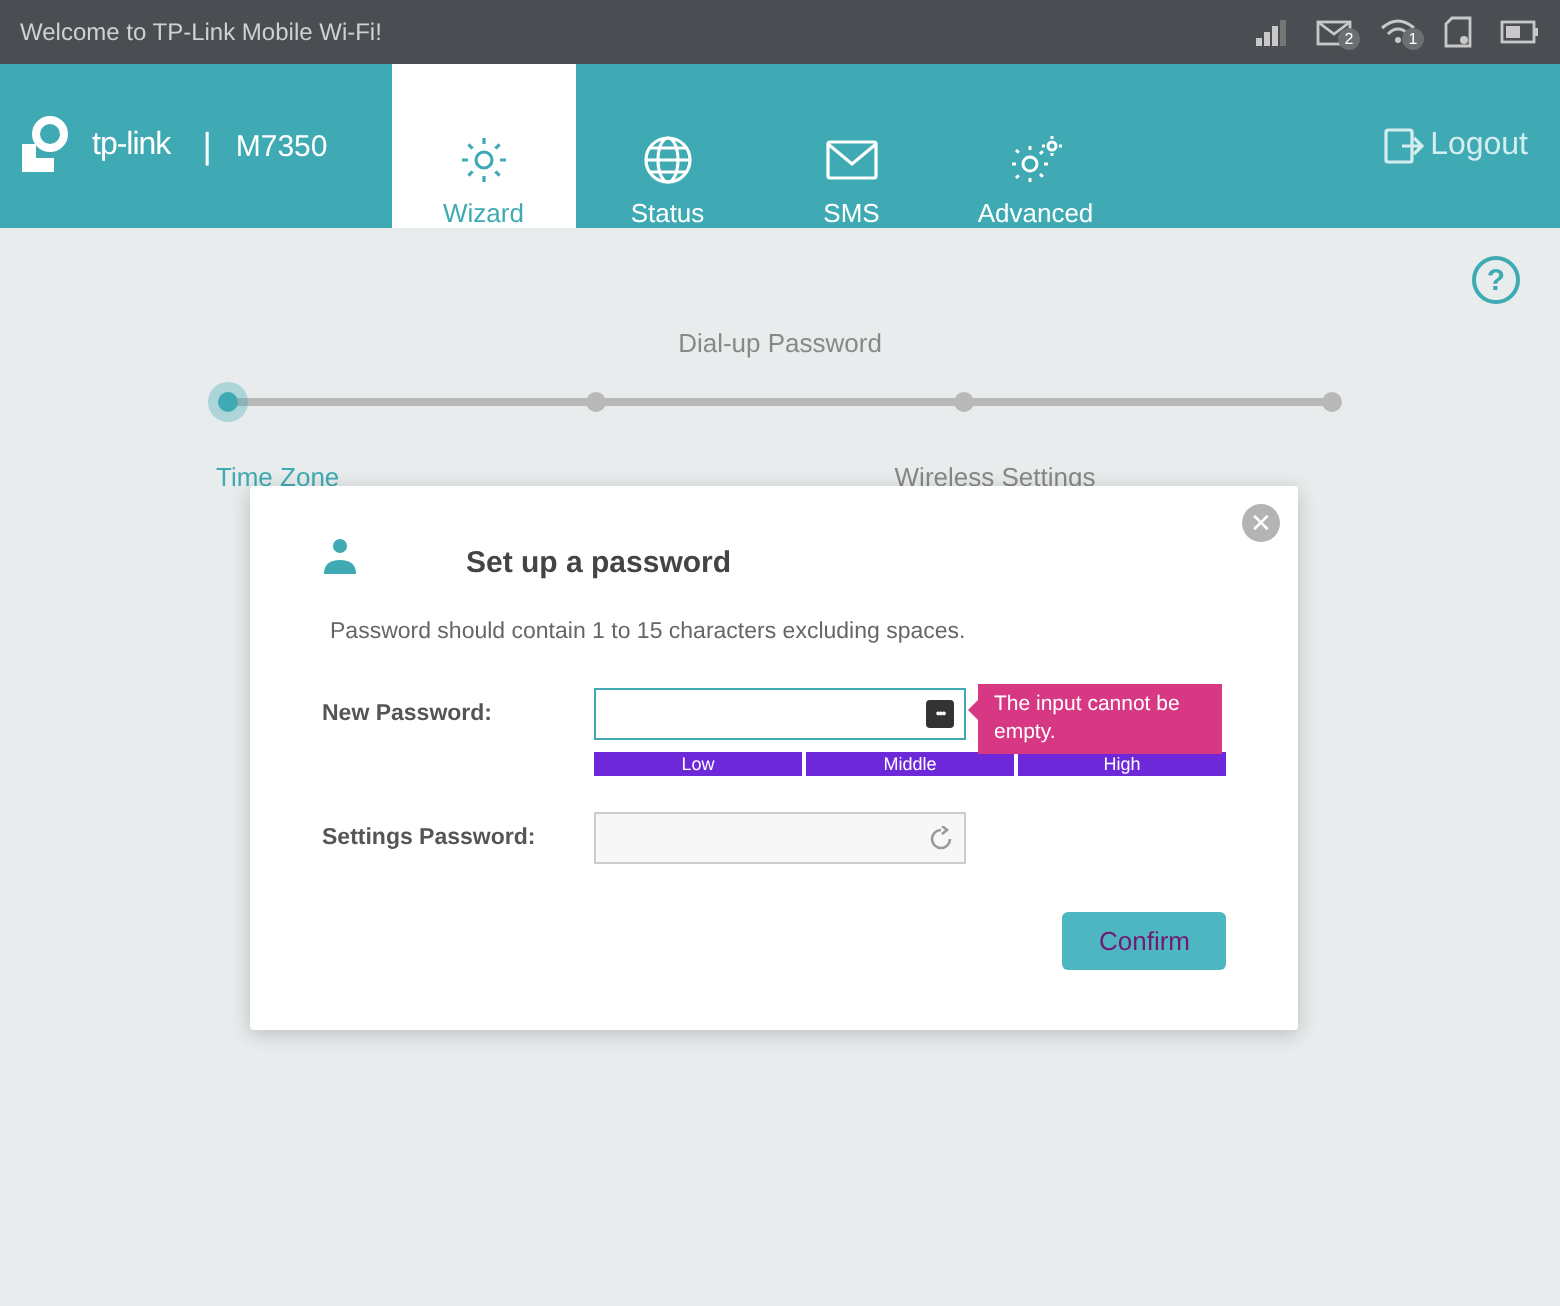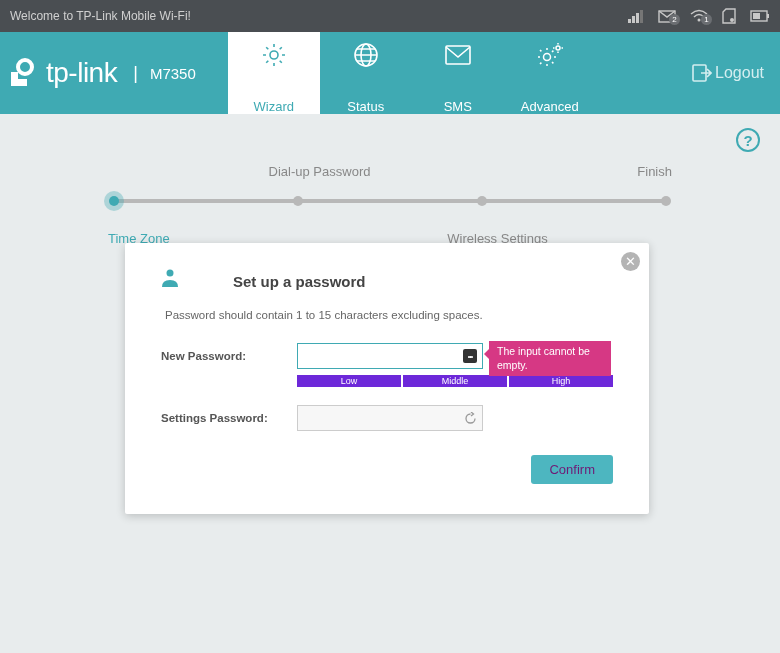--- a/index.html
+++ b/index.html
@@ -7,26 +7,26 @@
 
 .titlebar { background: #4a4e52; color: #d0d0d0; height: 32px; display: flex; align-items: center; justify-content: space-between; padding: 0 10px; font-size: 12px; }
 .titlebar-icons { display: flex; gap: 14px; align-items: center; }
 .status-icon { position: relative; color: #c8c8c8; }
 .status-icon svg { display: block; }
 .badge { position: absolute; bottom: -2px; right: -4px; background: #6b6e72; color: #fff; border-radius: 50%; font-size: 8px; width: 11px; height: 11px; display: flex; align-items: center; justify-content: center; }
 
 .header { background: #3faab3; height: 82px; display: flex; align-items: center; }
 .brand { display: flex; align-items: center; color: #fff; padding-left: 8px; gap: 8px; }
 .brand-logo { display: flex; align-items: center; gap: 6px; }
-.brand-text { font-size: 28px; font-weight: normal; letter-spacing: -0.5px; }
+.brand-text { font-size: 16px; font-weight: normal; letter-spacing: -0.5px; }
 .brand-divider { color: #fff; font-size: 18px; margin: 0 4px 0 8px; }
 .brand-model { font-size: 15px; }
 
 .mainnav { display: flex; margin-left: 32px; align-items: stretch; height: 100%; }
-.nav-item { width: 92px; display: flex; flex-direction: column; align-items: center; justify-content: space-between; gap: 4px; color: #fff; cursor: pointer; padding-top: 8px; }
+.nav-item { width: 92px; display: flex; flex-direction: column; align-items: center; justify-content: flex-end; gap: 4px; color: #fff; cursor: pointer; padding-top: 8px; }
 .nav-item.active { background: #fff; color: #3faab3; }
 .nav-icon { height: 30px; display: flex; align-items: center; justify-content: center; }
 .nav-label { font-size: 13px; }
 .logout { margin-left: auto; margin-right: 16px; color: #d4eef0; display: flex; flex-direction: row; align-items: flex-end; gap: 3px; cursor: pointer; font-size: 16px; }
 
 .content { position: relative; padding: 20px 18px; }
 .help-icon { position: absolute; top: 14px; right: 20px; width: 24px; height: 24px; border: 2px solid #3faab3; border-radius: 50%; color: #3faab3; display: flex; align-items: center; justify-content: center; font-size: 15px; font-weight: bold; cursor: pointer; }
 
 .wizard-steps { position: relative; padding: 30px 90px 0; }
 .step-top-row { display: flex; width: 100%; color: #888; font-size: 13px; }
@@ -177,21 +177,20 @@
   </div>
 </div>
 
 <div class="content">
   <div class="help-icon">?</div>
   <div class="wizard-steps">
     <div class="step-top-row">
       <div></div>
       <div>Dial-up Password</div>
       <div></div>
-      <div>Finish</div>
     </div>
     <div style="height:20px"></div>
     <div class="step-line">
       <div class="step-dot d1"></div>
       <div class="step-dot d2"></div>
       <div class="step-dot d3"></div>
       <div class="step-dot d4"></div>
     </div>
     <div class="step-bottom-row">
       <div class="tz">Time Zone</div>

